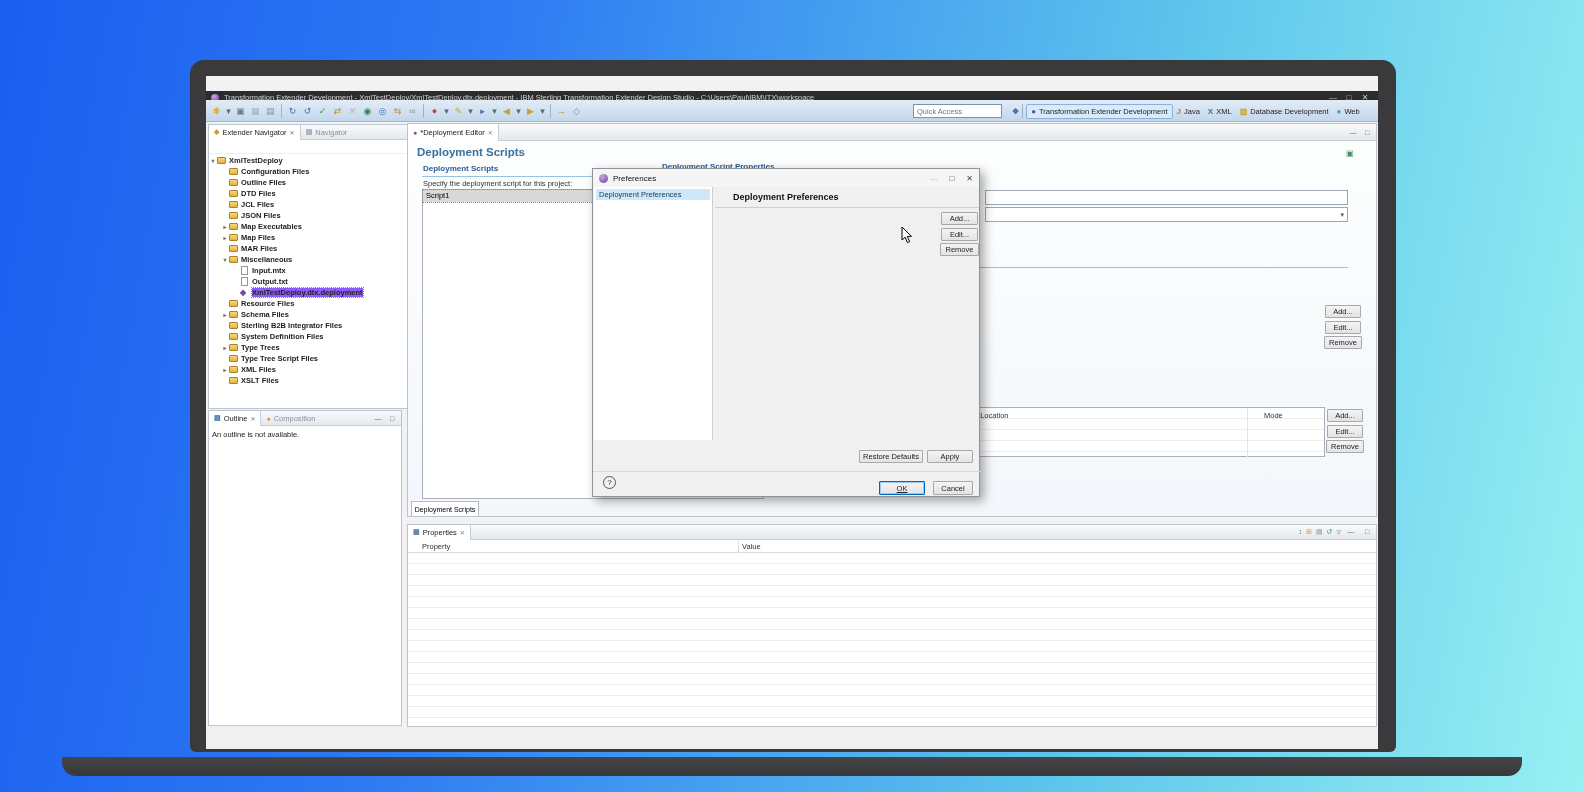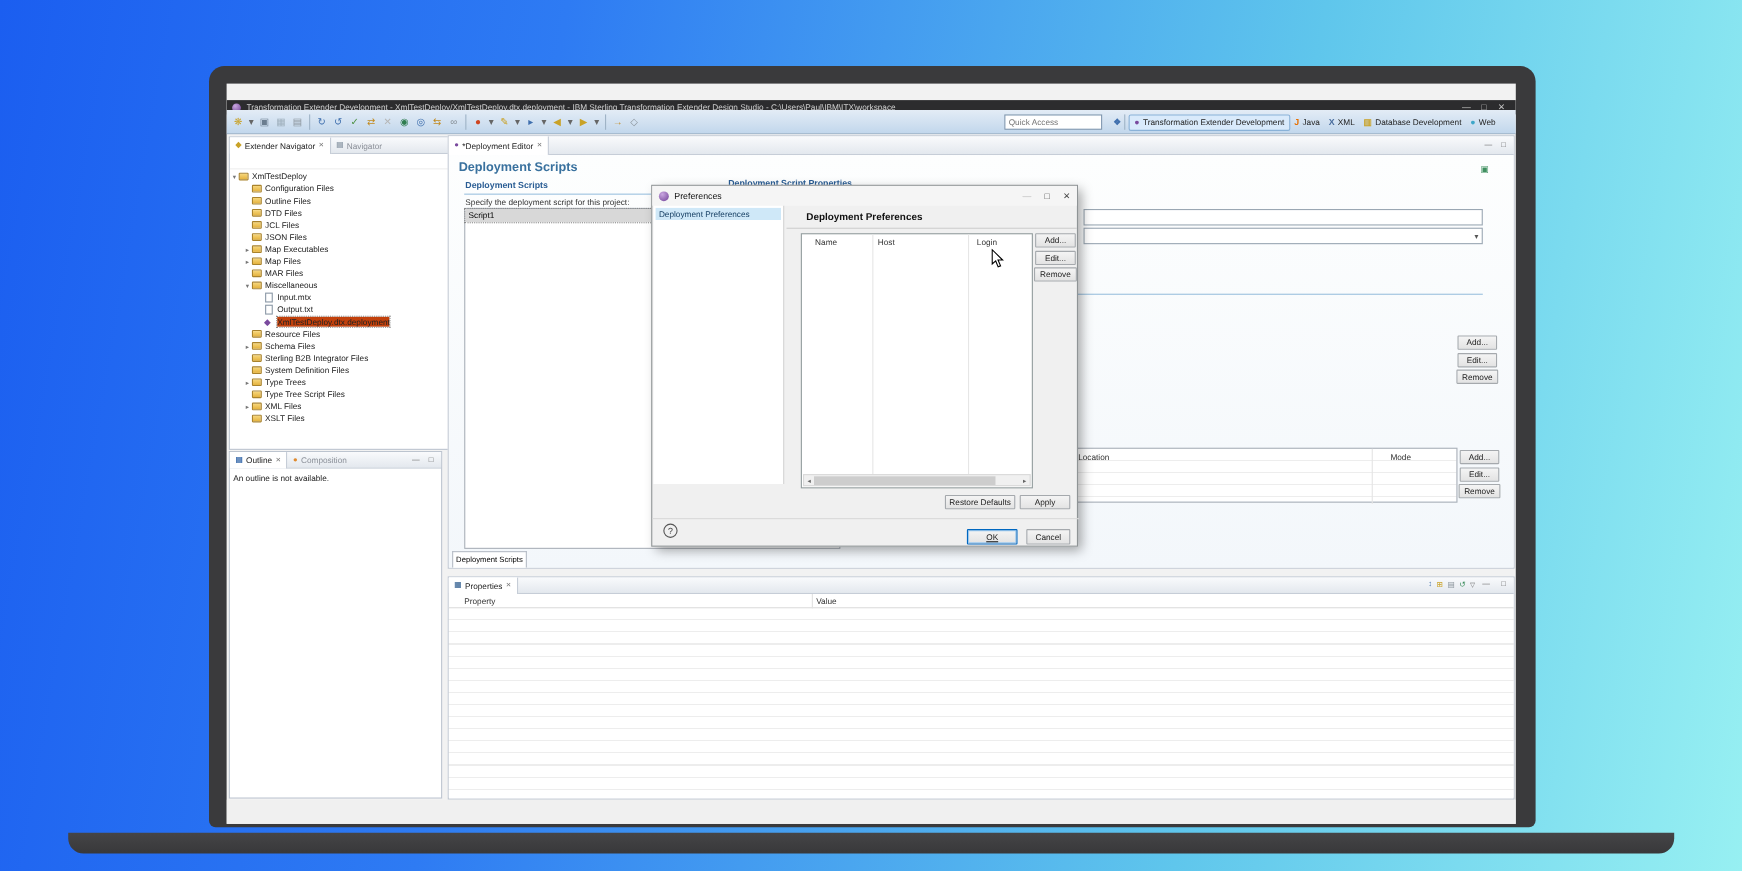--- a/index.html
+++ b/index.html
@@ -48,28 +48,28 @@
     border-bottom:1px solid #c6cdd7; display:flex; align-items:center; }
   .vtab { display:flex; align-items:center; gap:3px; padding:0 5px; height:15px;
     font-size:7.5px; color:#8a8f98; white-space:nowrap; }
   .vtab.active { background:#fff; border-right:1px solid #c6cdd7; color:#222; }
   .xg { font-size:6px; color:#777; }
   .pmini { margin-left:auto; display:flex; gap:2px; padding-right:3px; }
   .pmi { font-size:7px; color:#666; width:12px; text-align:center; }
 
   
   .trow { height:11px; display:flex; align-items:center; font-size:7.5px; color:#222;
-    white-space:nowrap; }
+    white-space:nowrap;font-weight:bold; }
   .tarw { width:8px; font-size:6px; color:#777; text-align:center; flex:none; }
   .ic-fold { width:9px; height:7px; background:linear-gradient(#f7d77c,#e4b23e);
     border:1px solid #a9832c; border-radius:1px; margin:0 3px 0 0; flex:none; }
   .ic-file { width:7px; height:9px; background:#fff; border:1px solid #8a98a6;
     margin:0 4px 0 1px; flex:none; }
   .ic-depl { width:9px; margin-right:3px; color:#7a4a9e; font-size:8px; line-height:9px; flex:none;}
-  .tlbl.sel { background:#c2410c; outline:1px dotted #8a8a8a; }
+  .tlbl.sel { background:#8b5cf6; outline:1px dotted #8a8a8a; }
 
   
   .formbg { background:linear-gradient(#fdfefe,#f3f7fb); }
   .pagetitle { font-size:11.5px; font-weight:bold; color:#39719e; }
   .sectitle { font-size:8px; font-weight:bold; color:#2a5d94; }
   .secline { height:1px; background:#9cc0de; }
   .desc { font-size:7.5px; color:#333; }
   .listbox { background:#fff; border:1px solid #a9b0b8; }
   .scriptrow { height:12px; line-height:12px; font-size:7.5px; padding-left:3px;
     background:#d8d8d8; outline:1px dotted #8a8a8a; }
@@ -389,32 +389,20 @@
             <span>□</span>
             <span>✕</span>
           </span>
         </div>
         <div class="abs" style="left:1px;top:18px;width:119px;height:253px;background:#fff;border-right:1px solid #d0d0d0">
           <div class="dnav-item" style="margin:2px">Deployment Preferences</div>
         </div>
         <div class="abs dheader" style="left:140px;top:23px">Deployment Preferences</div>
         <div class="abs" style="left:122px;top:38px;width:264px;height:1px;background:#cfcfcf"></div>
 
-        <div class="abs dtable stripes" style="left:135px;top:43px;width:211px;height:232px">
-          <span class="thead" style="position:absolute;left:12px;top:3px">Name</span>
-          <span class="thead" style="position:absolute;left:69px;top:3px">Host</span>
-          <span class="thead" style="position:absolute;left:159px;top:3px">Login</span>
-          <span style="position:absolute;left:64px;top:0;width:1px;height:220px;background:#e6e6e6"></span>
-          <span style="position:absolute;left:151px;top:0;width:1px;height:220px;background:#e6e6e6"></span>
-          <div class="scroll" style="position:absolute;left:1px;bottom:1px;width:207px;height:11px">
-            <span style="font-size:6px;color:#666;width:9px;text-align:center">◂</span>
-            <span class="thumb" style="width:165px"></span>
-            <span style="font-size:6px;color:#666;width:9px;text-align:center;margin-left:auto">▸</span>
-          </div>
-        </div>
 
         <div class="abs btn" style="left:348px;top:43px;width:37px;height:13px">Add...</div>
         <div class="abs btn" style="left:348px;top:59px;width:37px;height:13px">Edit...</div>
         <div class="abs btn" style="left:347px;top:74px;width:39px;height:13px">Remove</div>
 
         <div class="abs btn" style="left:266px;top:281px;width:64px;height:13px">Restore Defaults</div>
         <div class="abs btn" style="left:334px;top:281px;width:46px;height:13px">Apply</div>
 
         <div class="abs" style="left:0;top:302px;width:388px;height:1px;background:#d9d9d9"></div>
         <div class="abs helpc" style="left:10px;top:307px">?</div>

